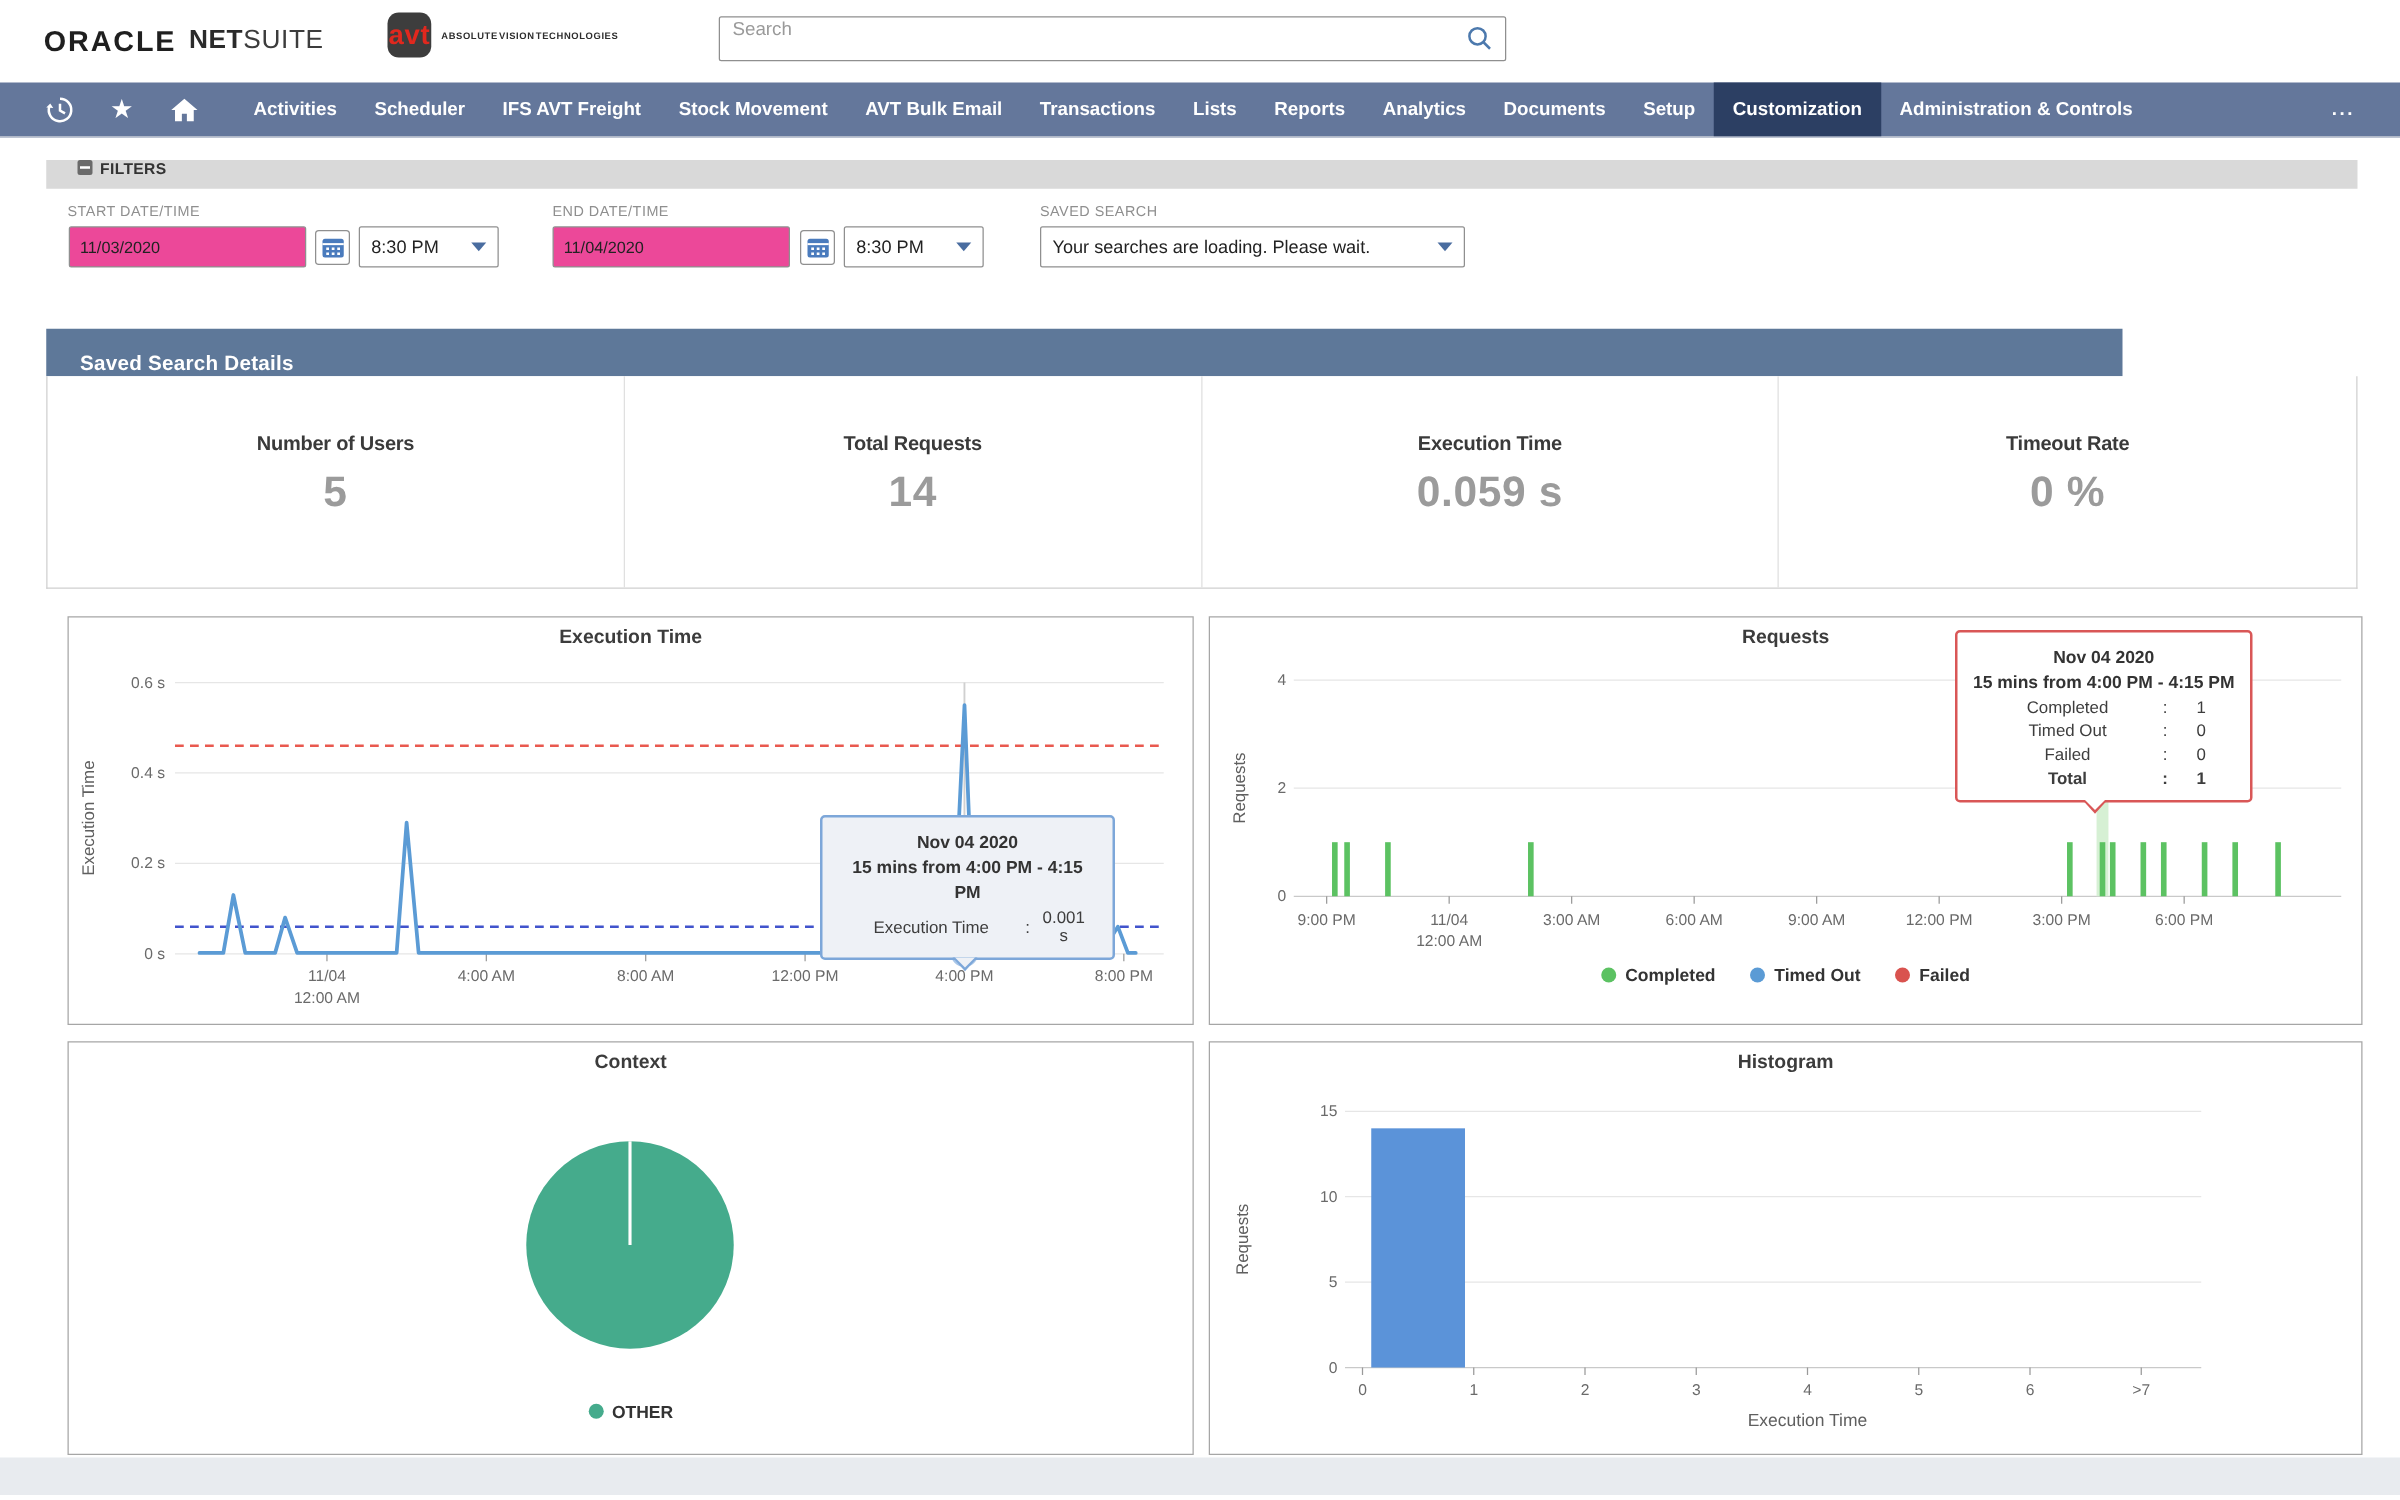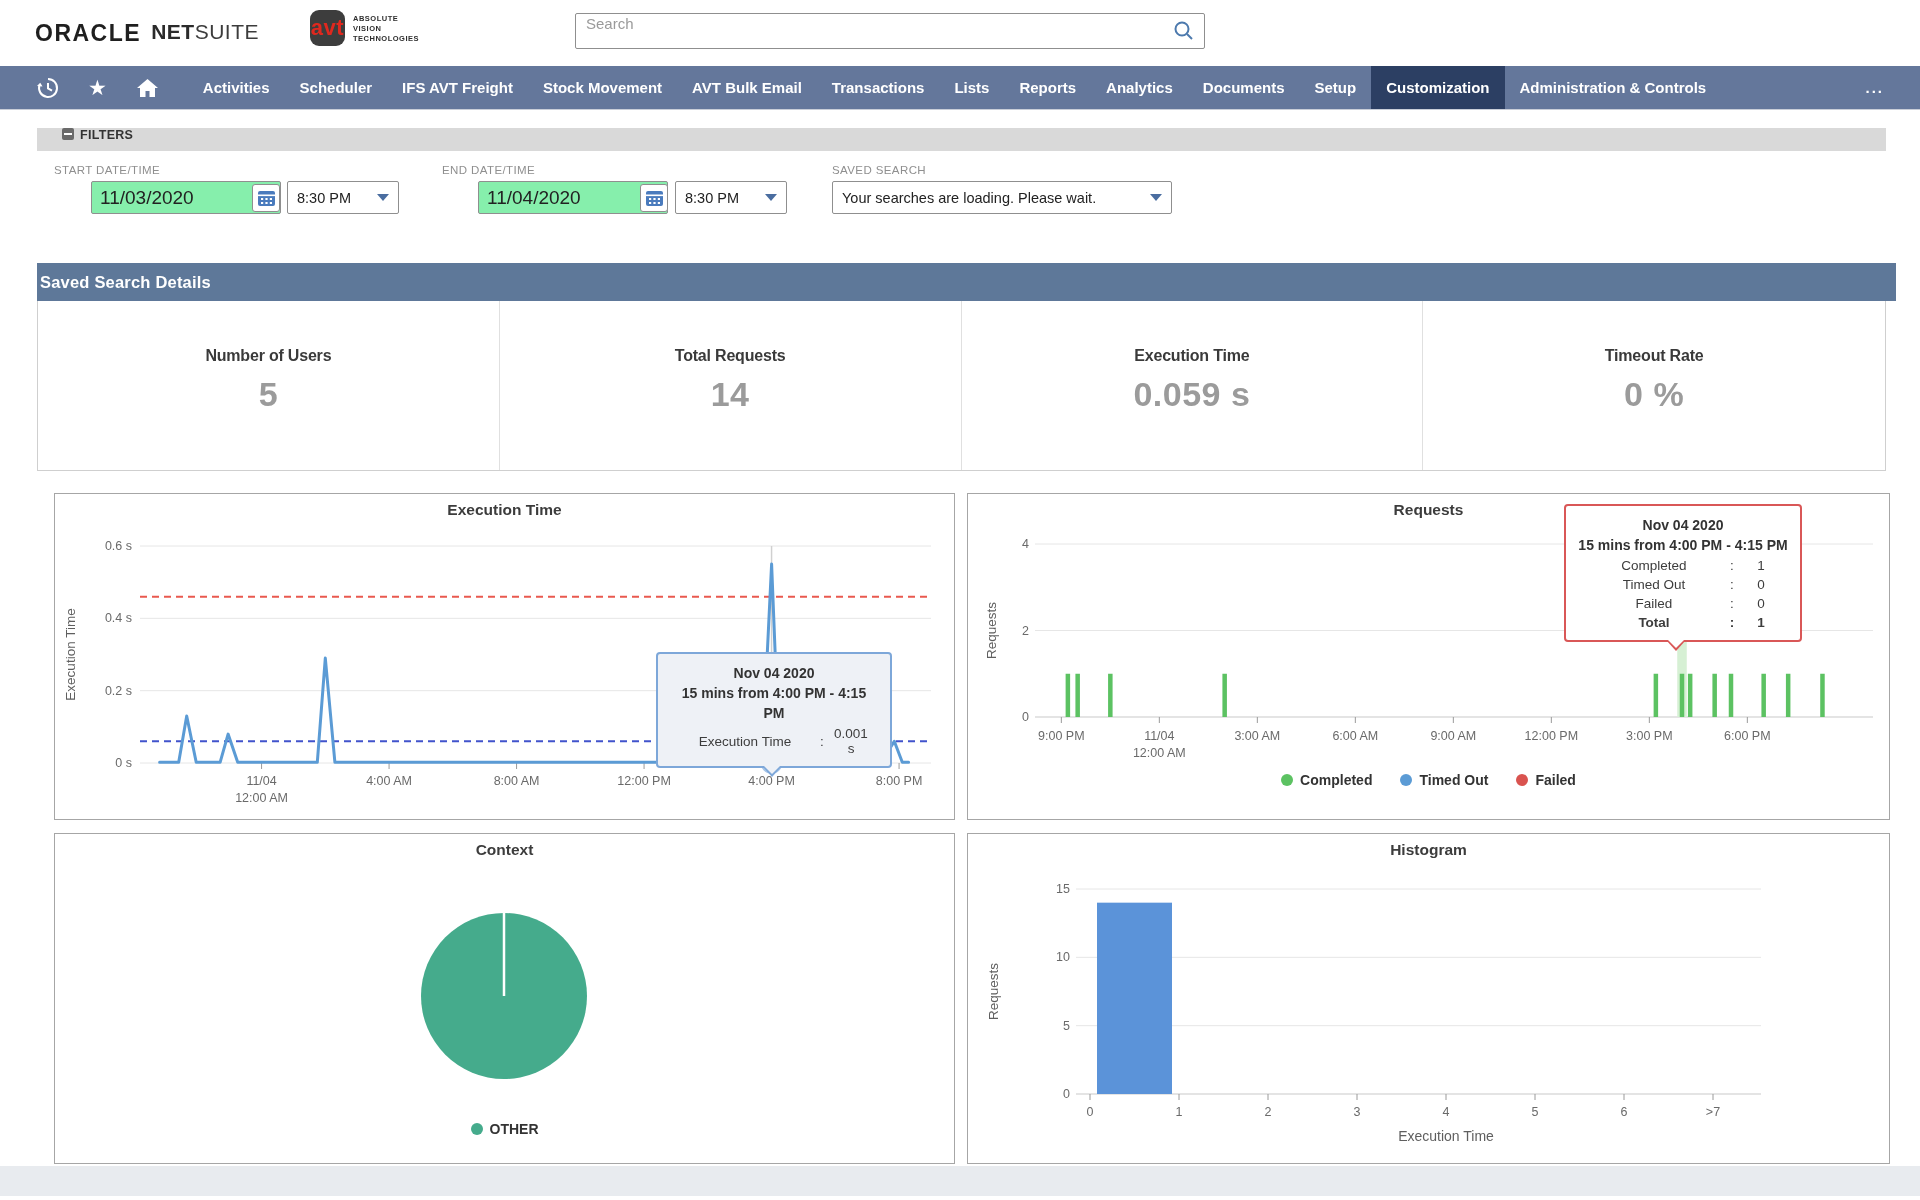--- a/index.html
+++ b/index.html
@@ -10,21 +10,21 @@
   
   .topbar { position:absolute; left:0; top:0; width:1920px; height:66px; background:#fff; }
   .brand { position:absolute; left:35px; top:20px; display:flex; align-items:flex-start; gap:10px; cursor:pointer; }
   .brand .oracle { font-size:23px; font-weight:700; color:#1f1f1f; letter-spacing:1.5px; }
   .brand .ns { font-size:21px; color:#2b2b2b; letter-spacing:0.5px; }
   .brand .ns b { font-weight:700; }
   .brand .ns .lite { font-weight:400; color:#3c3c3c; }
   .avt { position:absolute; left:310px; top:10px; display:flex; align-items:center; gap:8px; }
   .avt-badge { width:35px; height:36px; background:#3d3d3d; border-radius:9px; color:#e0281e;
     font-weight:700; font-size:22px; display:flex; align-items:center; justify-content:center; letter-spacing:0.5px; }
-  .avt-lines { display:flex; flex-direction:column; gap:1px; }
+  .avt-lines { display:flex; flex-direction:row; gap:1px; }
   .avt-lines div { font-size:7.5px; font-weight:700; color:#2e2e2e; letter-spacing:0.5px; line-height:9px; }
   .search-wrap { position:absolute; left:575px; top:13px; width:630px; height:36px; }
   .search-wrap input { width:100%; height:100%; border:1.5px solid #8f8f8f; border-radius:2px;
     padding:0 40px 16px 10px; font-size:15px; color:#444; font-family:inherit; }
   .search-wrap input::placeholder { color:#9a9a9a; }
   .search-wrap svg { position:absolute; right:10px; top:7px; }
   .hdr-right { position:absolute; right:0; top:0; height:66px; }
   .caret { width:0; height:0; border-left:5px solid transparent; border-right:5px solid transparent;
     border-top:6px solid #555; display:inline-block; }
 
@@ -44,31 +44,31 @@
 
   
   .filters-bar { position:absolute; left:37px; top:128px; width:1849px; height:23px; background:#d9d9d9;
     display:flex; padding-left:25px; }
   .collapse-ic { width:12px; height:12px; background:#6a6a6a; border-radius:2px; position:relative;
     margin-right:6px; cursor:pointer; }
   .collapse-ic::after { content:""; position:absolute; left:2px; top:5px; width:8px; height:2px; background:#fff; }
   .filters-title { font-size:12.5px; font-weight:700; color:#333; letter-spacing:0.3px; }
   .f-label { position:absolute; top:164px; font-size:11.5px; color:#8f8f8f; letter-spacing:0.4px; }
   .f-input { position:absolute; top:181px; height:33px; border:1.5px solid #8f8f8f; border-radius:2px;
-    font-size:19px; color:#222; padding:0 8px; font-family:inherit; background:#86efac;margin-left:36px; }
+    font-size:13px; color:#222; padding:0 8px; font-family:inherit; background:#ec4899; }
   .cal-btn { position:absolute; top:184px; width:28px; height:28px; border:1.5px solid #8f8f8f;
     border-radius:3px; background:#fff; display:flex; align-items:center; justify-content:center; cursor:pointer; }
   .f-select { position:absolute; top:181px; height:33px; border:1.5px solid #8f8f8f; border-radius:2px;
     background:#fff; display:flex; align-items:center; justify-content:space-between; padding:0 9px;
     font-size:14.5px; color:#222; cursor:pointer; }
   .f-select .caret { border-top-color:#4a6da0; border-left-width:6px; border-right-width:6px; border-top-width:7px; }
 
   
-  .details-bar { position:absolute; left:37px; top:263px; width:1859px; height:38px; background:#5e7899;
-    display:flex; align-items:center; padding-left:3px; }
+  .details-bar { position:absolute; left:37px; top:263px; width:1661px; height:38px; background:#5e7899;
+    display:flex; align-items:flex-end; padding-left:27px; }
   .details-bar span { color:#fff; font-weight:700; font-size:16.5px; letter-spacing:0.2px; }
   .stats { position:absolute; left:37px; top:301px; width:1849px; height:170px; background:#fff;
     border:1px solid #cfcfcf; border-top:none; display:grid; grid-template-columns:repeat(4,1fr); }
   .stat { display:flex; flex-direction:column; align-items:center; padding-top:46px; }
   .stat:not(:last-child) { border-right:1px solid #e0e0e0; }
   .stat .s-label { font-size:16px; font-weight:700; color:#3a3a3a; letter-spacing:-0.2px; }
   .stat .s-value { font-size:34px; font-weight:700; color:#9b9b9b; margin-top:10px; letter-spacing:0.5px; }
 
   
   .panel { position:absolute; background:#fff; border:1px solid #a6a6a6; }

